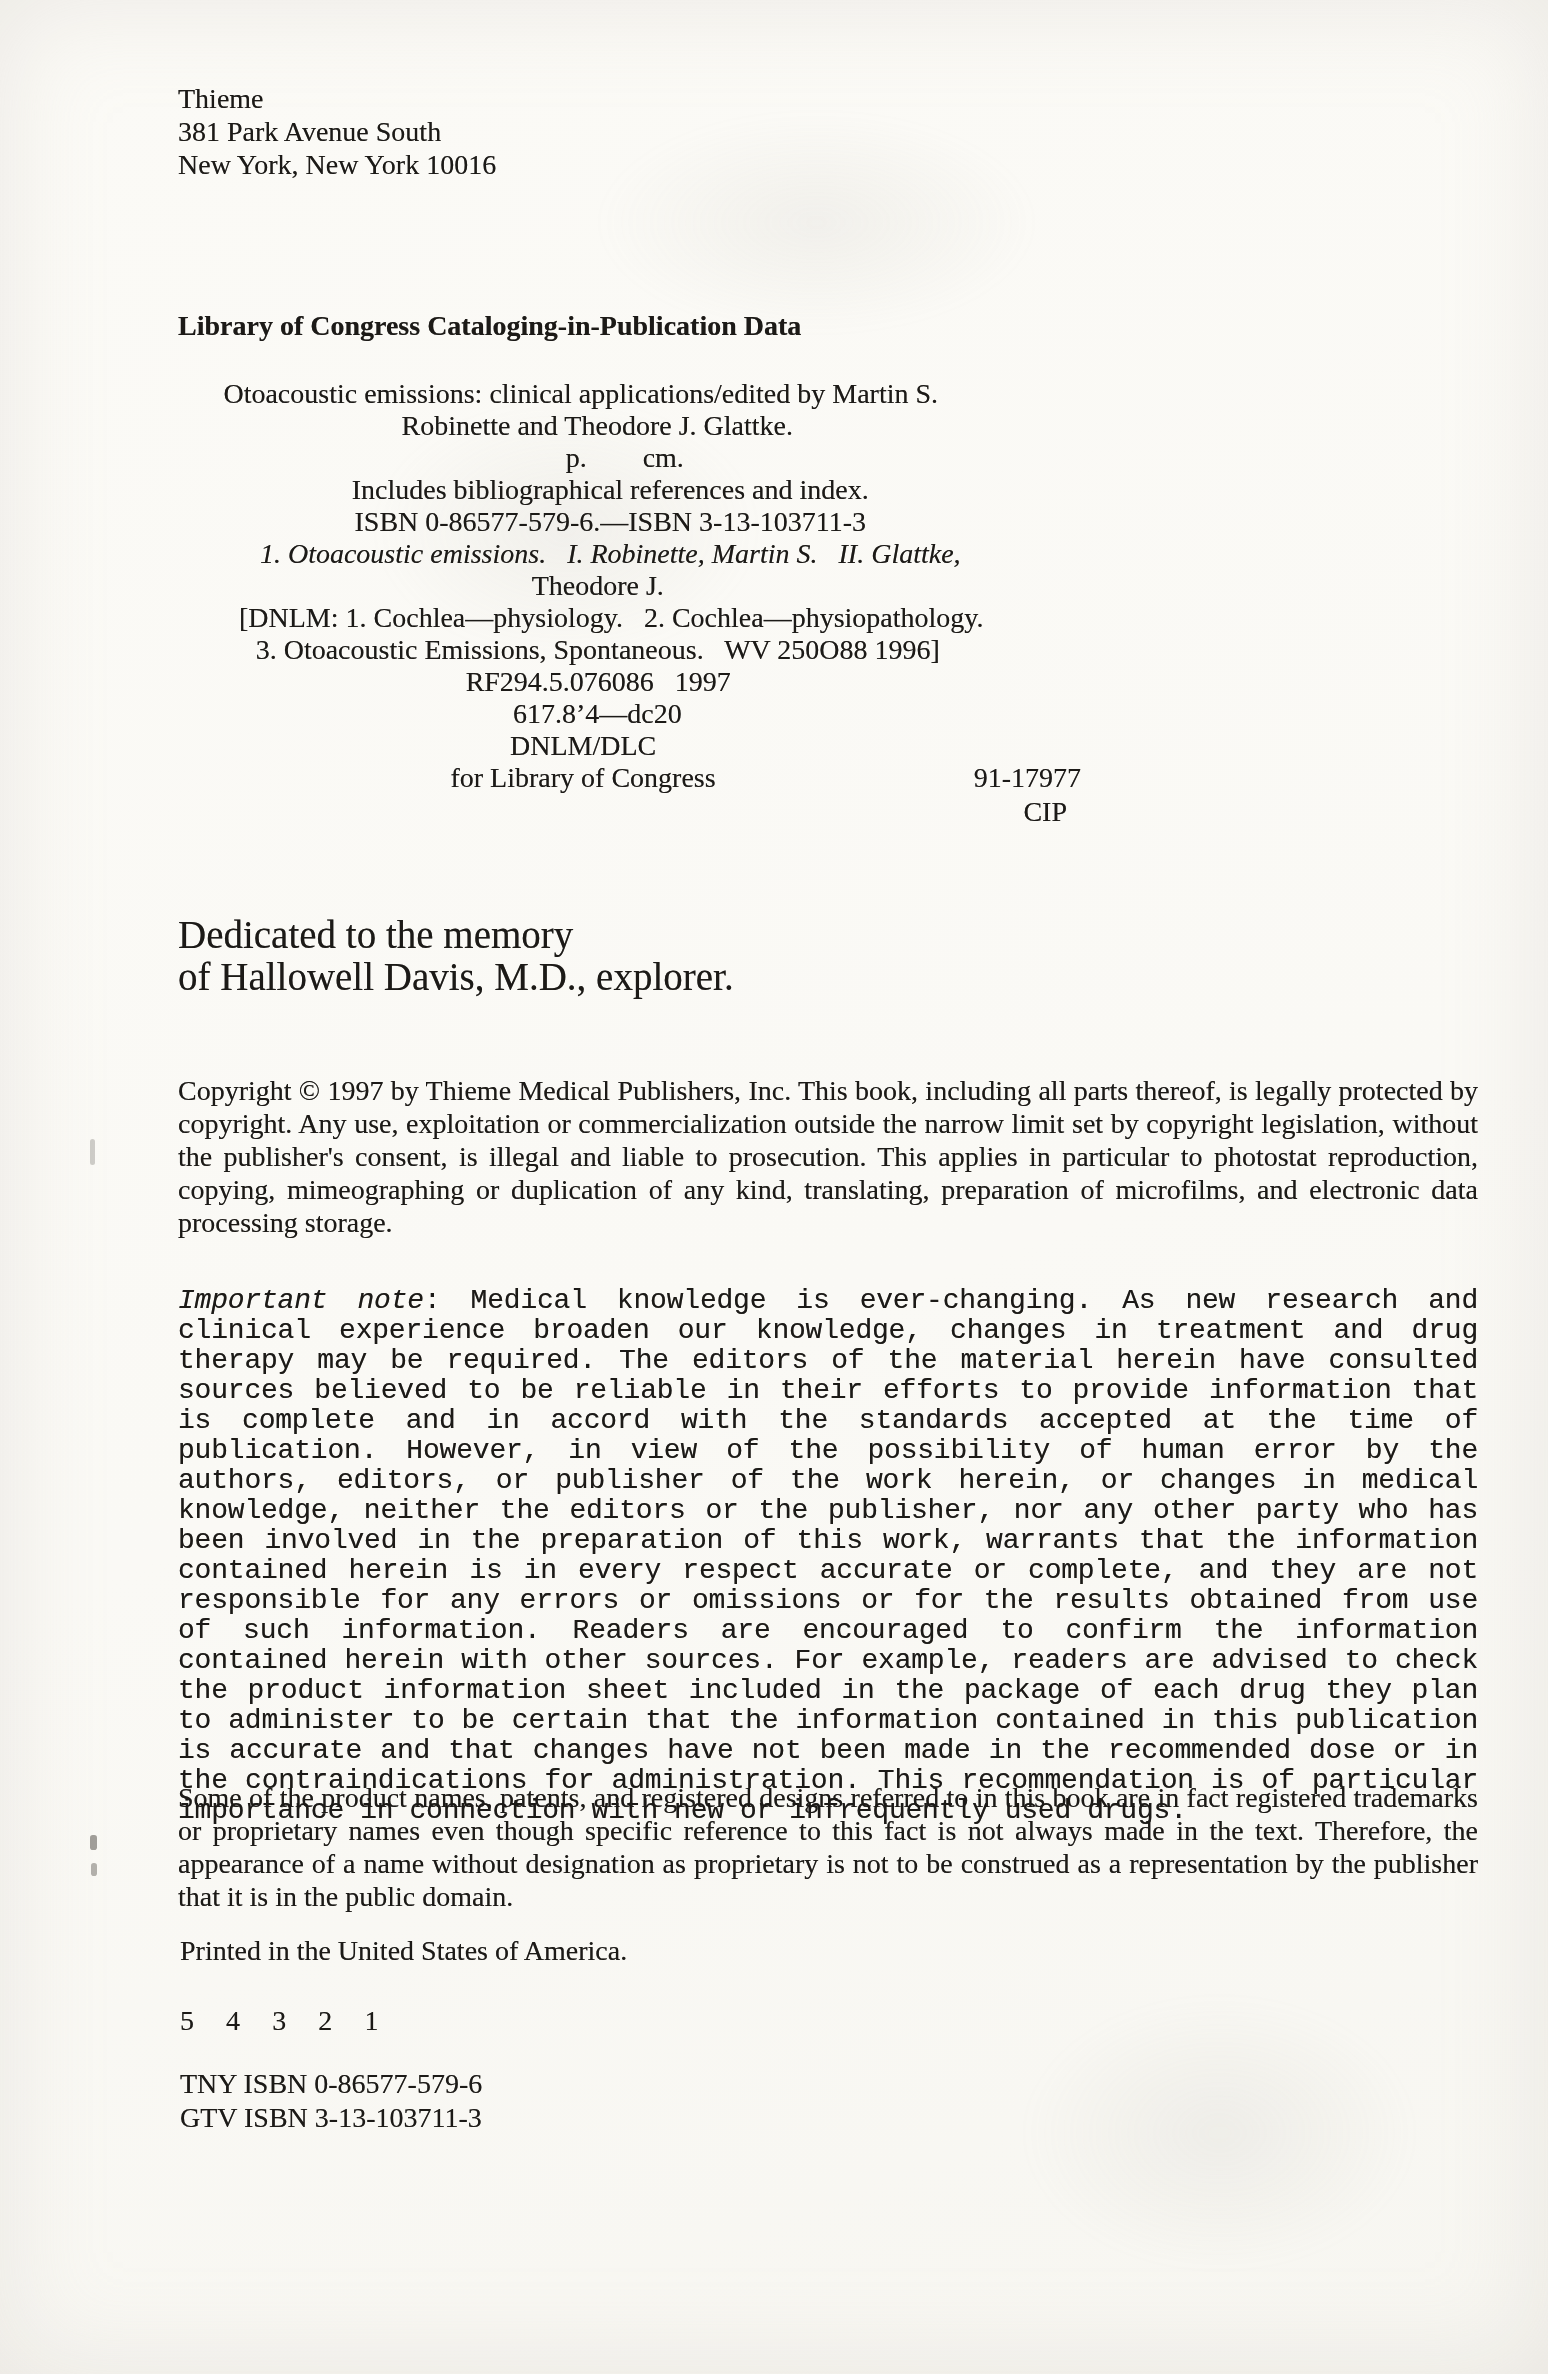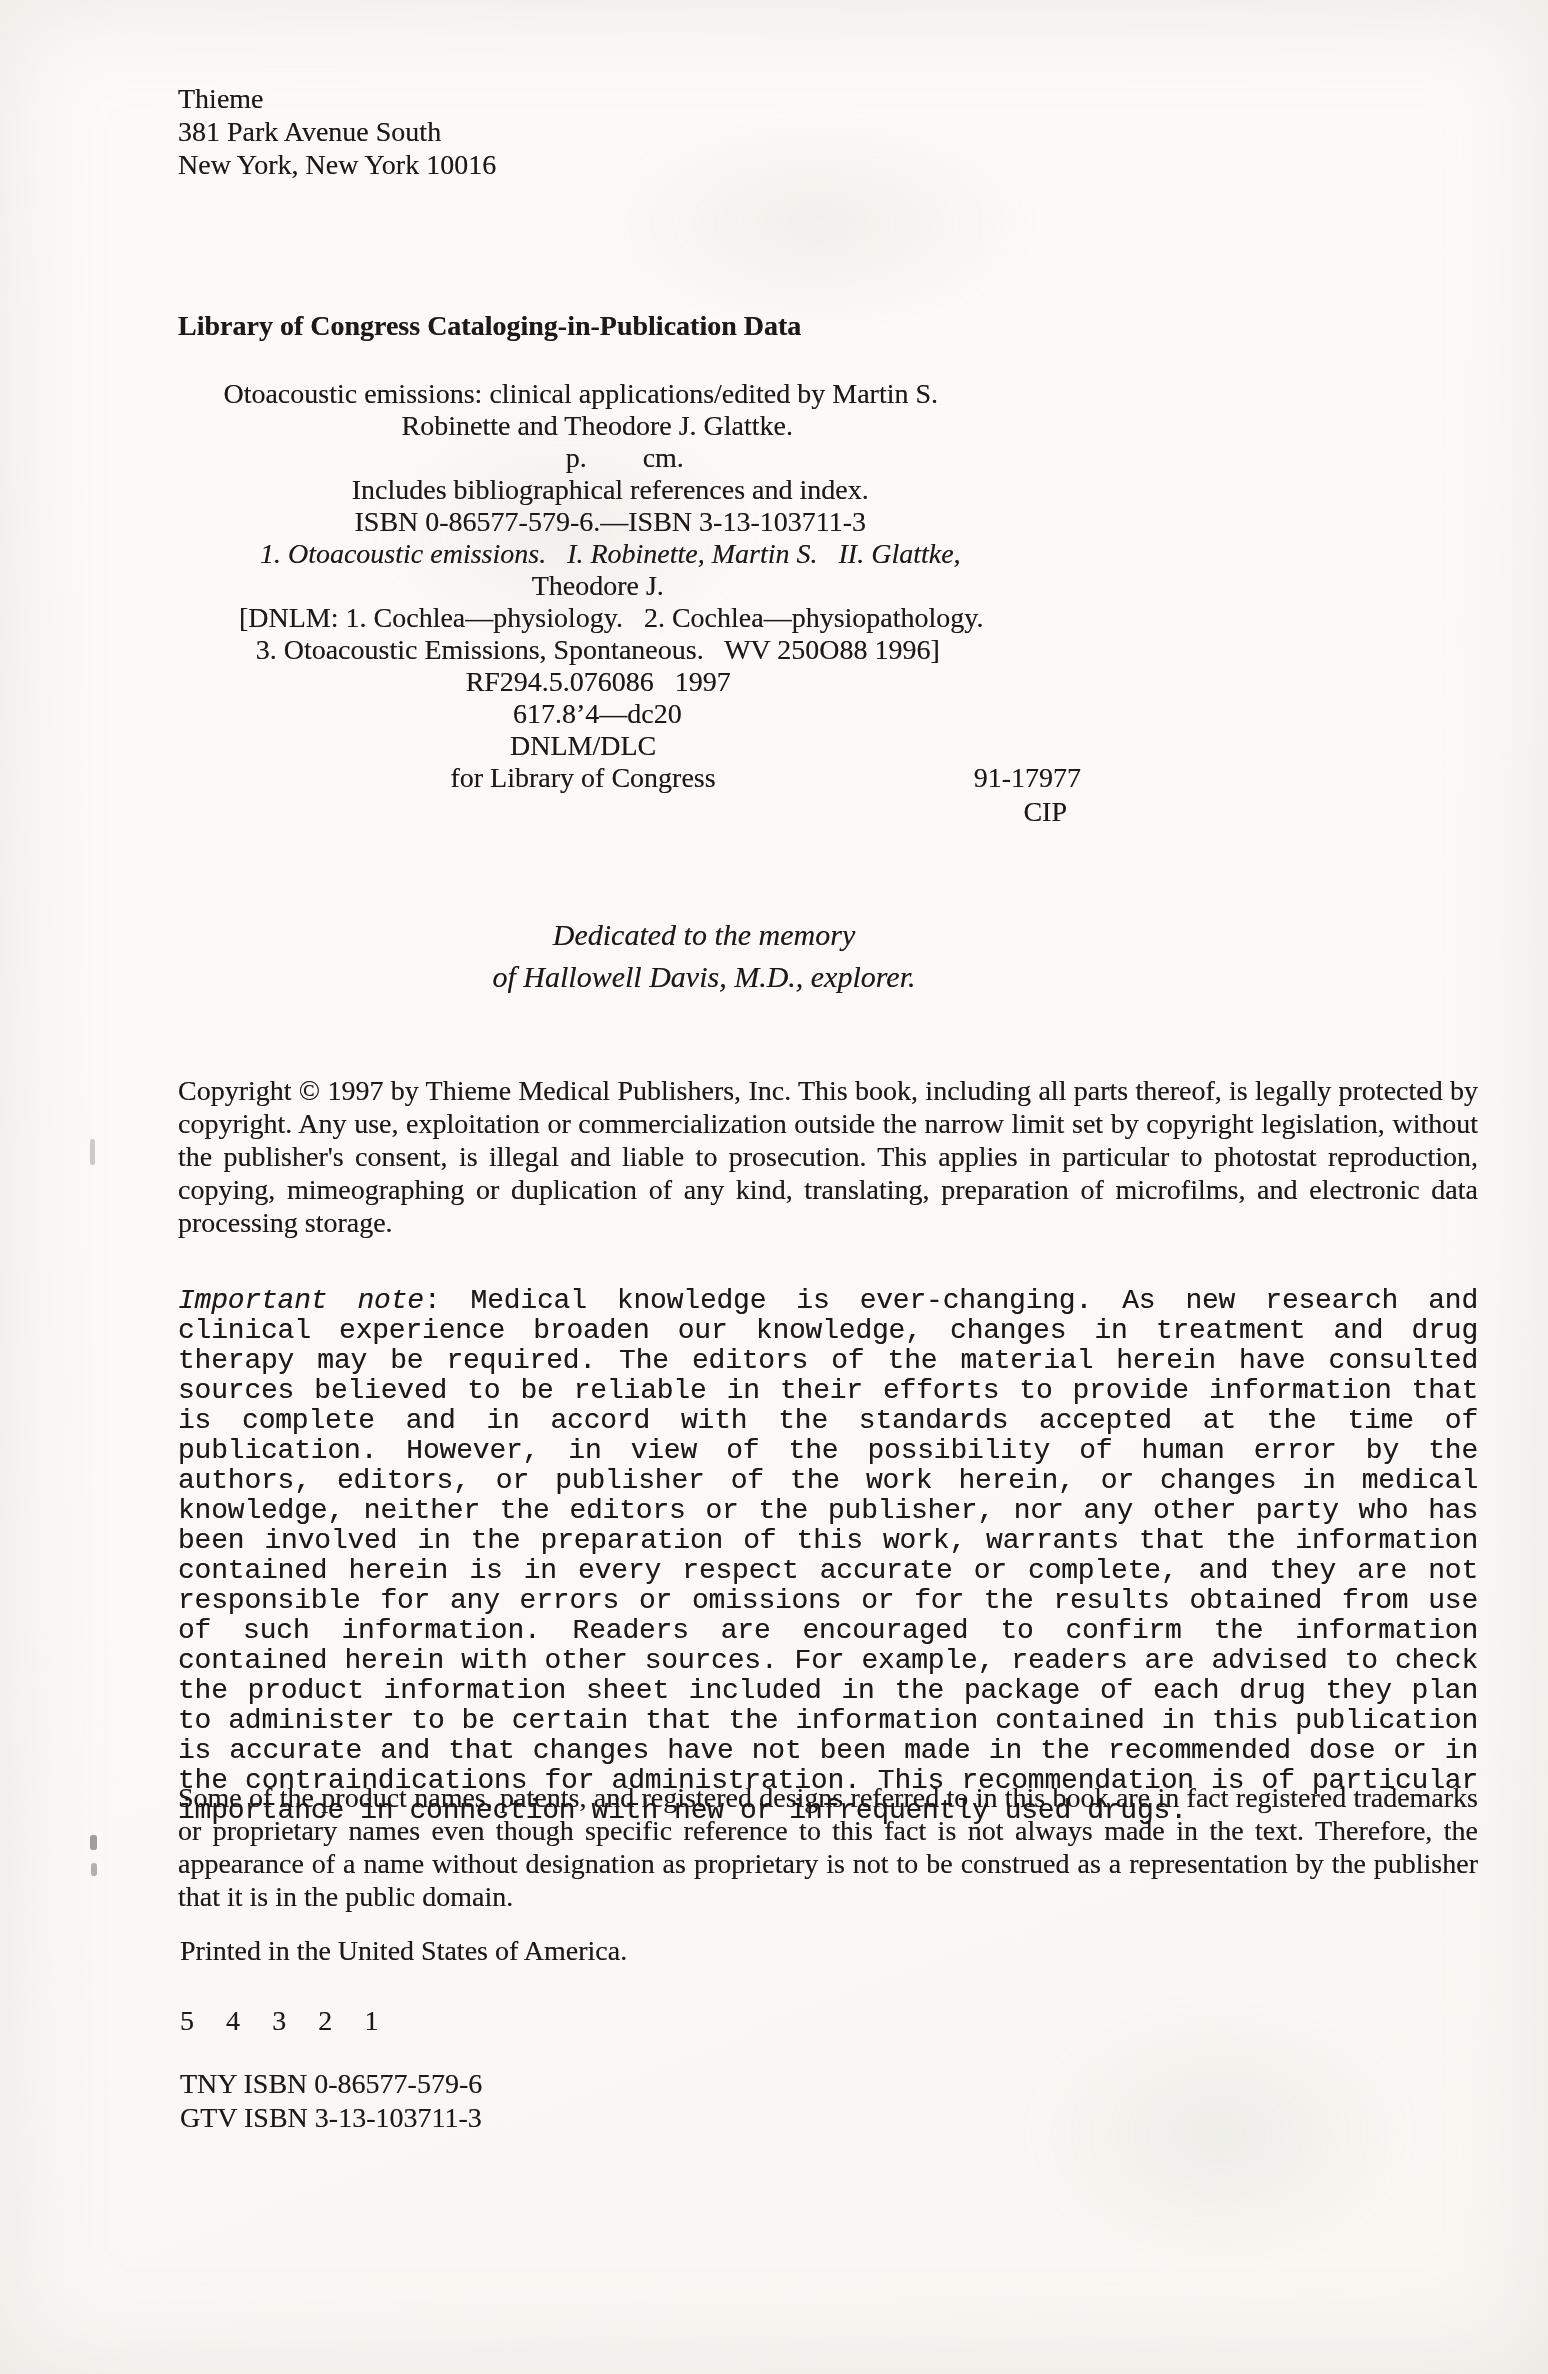--- a/index.html
+++ b/index.html
@@ -22,23 +22,21 @@
   .loc-heading{font-weight:bold;}
   .title-caps{letter-spacing:0.3px;}
   .para{
     width:1300px;
     text-align:justify;
     line-height:33px;
   }
   .para.tight{line-height:30px;letter-spacing:-0.2px;word-spacing:-0.5px;font-family:Liberation Mono, monospace;}
   .dedication{
     width:1052px;
-    text-align:center;
-    font-style:italic;
-    font-size:30px;
+    font-size:39px;
     line-height:42px;
   }
   .right-num{text-align:right;}
   .numbers{white-space:pre;word-spacing:3.7px;}
   .ghost{
     background:radial-gradient(ellipse at center,rgba(176,173,164,0.12),rgba(176,173,164,0) 70%);
     filter:blur(7.4px);
   }
   .smudge{background:rgba(72,68,61,0.5);border-radius:2.8px;filter:blur(0.6px);}
 </style>

